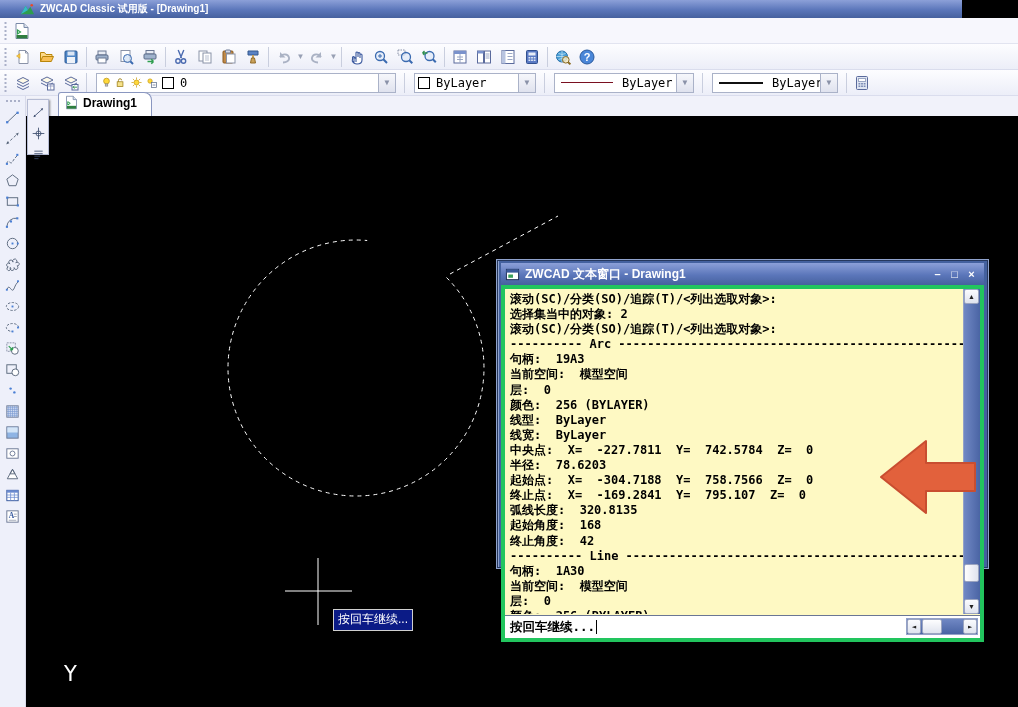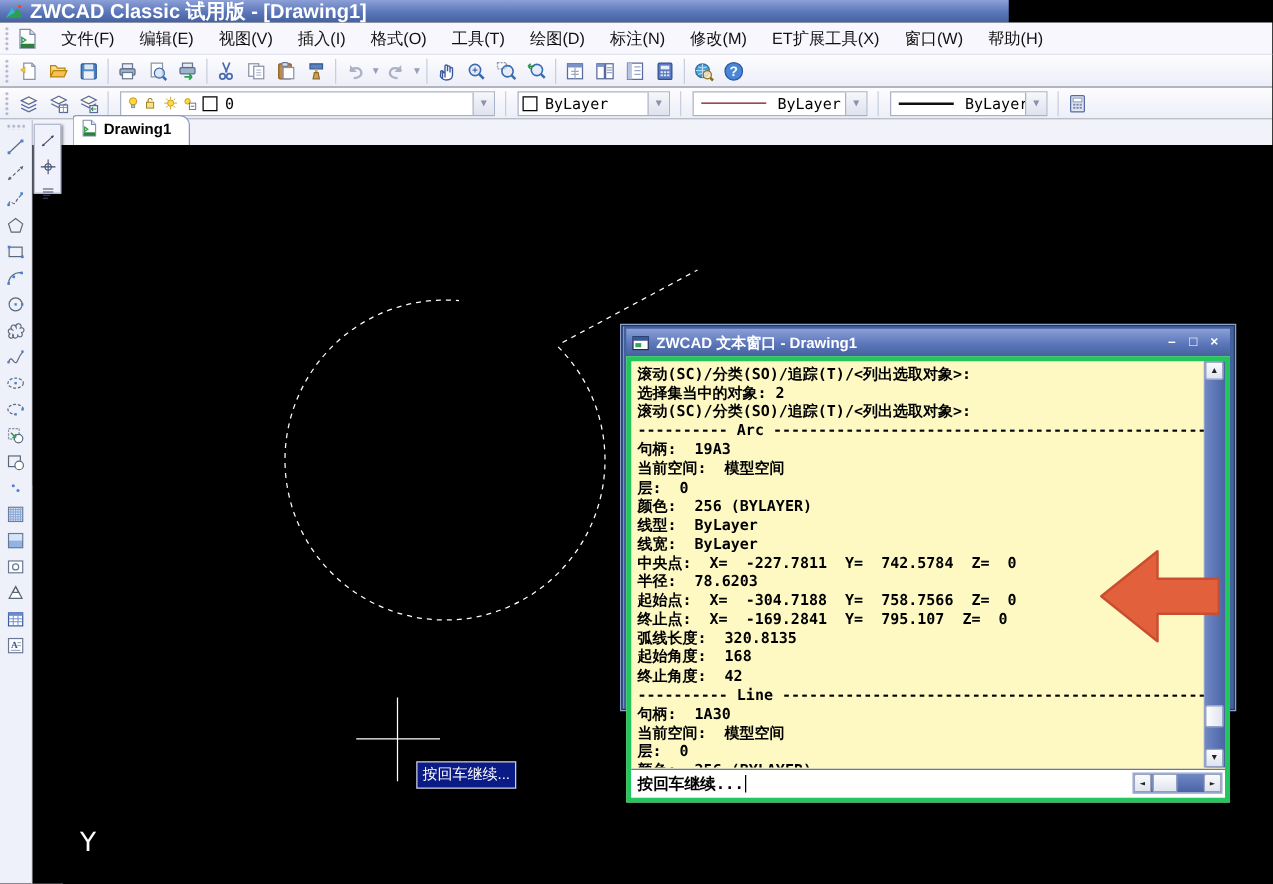--- a/index.html
+++ b/index.html
@@ -1,22 +1,22 @@
 <!DOCTYPE html>
 <html><head>
 <meta charset="utf-8">
 <style>
   html,body{margin:0;padding:0;background:#000;}
   body{width:1018px;height:707px;position:relative;overflow:hidden;
        font-family:"Liberation Sans",sans-serif;-webkit-font-smoothing:antialiased;}
   .abs{position:absolute;}
   
-  .titlebar{left:0;top:0;width:807px;height:18px;
+  .titlebar{left:0;top:0;width:962px;height:18px;
     background:linear-gradient(180deg,#8ca0d8 0%,#5b76ba 55%,#46619e 100%);
-    display:flex;align-items:center;color:#fff;font-size:16px;font-weight:bold;padding-left:4px;box-sizing:border-box;}
+    display:flex;align-items:center;color:#fff;font-size:10px;font-weight:bold;padding-left:20px;box-sizing:border-box;}
   .titlebar .logo{width:15px;height:15px;margin-right:5px;}
   
   .menubar{left:0;top:18px;width:1018px;height:26px;background:#f7f7fd;border-bottom:1px solid #e2e4f0;
     display:flex;align-items:center;box-sizing:border-box;font-size:13px;color:#111;}
   .menubar .grip, .tb .grip{width:5px;height:80%;margin:0 3px;background-image:radial-gradient(circle,#aab0c8 1px,transparent 1.2px);background-size:4px 4px;background-position:center;}
   .menubar .applogo{width:18px;height:18px;margin:0 8px 0 2px;}
   .menuitem{padding:3px 10px;cursor:default;}
   
   .tb{left:0;width:1018px;height:26px;background:linear-gradient(180deg,#fdfdff,#eceef8);
     border-bottom:1px solid #dadded;display:flex;align-items:center;box-sizing:border-box;}
@@ -92,34 +92,20 @@
 </div>
 
 <div class="abs menubar">
   <div class="grip"></div>
   <svg class="applogo" viewBox="0 0 18 18">
     <path d="M3 1.5h8l4 4v11H3z" fill="#fff" stroke="#7a8aa8"></path>
     <path d="M11 1.5v4h4" fill="#d8e0ec" stroke="#7a8aa8"></path>
     <path d="M4.5 8l3 2-3 2z" fill="none" stroke="#2e9e4f" stroke-width="1.2"></path>
     <rect x="3.5" y="13" width="11" height="3.4" fill="#2e7e3f"></rect>
   </svg>
-  <div id="menu-items" style="display:flex;">
-      <span class="menuitem">文件(F)</span>
-      <span class="menuitem">编辑(E)</span>
-      <span class="menuitem">视图(V)</span>
-      <span class="menuitem">插入(I)</span>
-      <span class="menuitem">格式(O)</span>
-      <span class="menuitem">工具(T)</span>
-      <span class="menuitem">绘图(D)</span>
-      <span class="menuitem">标注(N)</span>
-      <span class="menuitem">修改(M)</span>
-      <span class="menuitem">ET扩展工具(X)</span>
-      <span class="menuitem">窗口(W)</span>
-      <span class="menuitem">帮助(H)</span>
-    </div>
 </div>
 
 <div class="abs tb tb1">
   <div class="grip"></div>
   <div style="display:flex;align-items:center;">
       <span class="tbtn">
         <svg viewBox="0 0 18 18">
           <path d="M5 2.5h6.5L14 5v10.5H5z" fill="#fff" stroke="#8a93a8"></path>
           <path d="M11.5 2.5V5H14" fill="none" stroke="#8a93a8"></path>
           <path d="M2.5 8L6 5.6v4.8z" fill="#f7c646" stroke="#c89a20" stroke-width=".5"></path>

